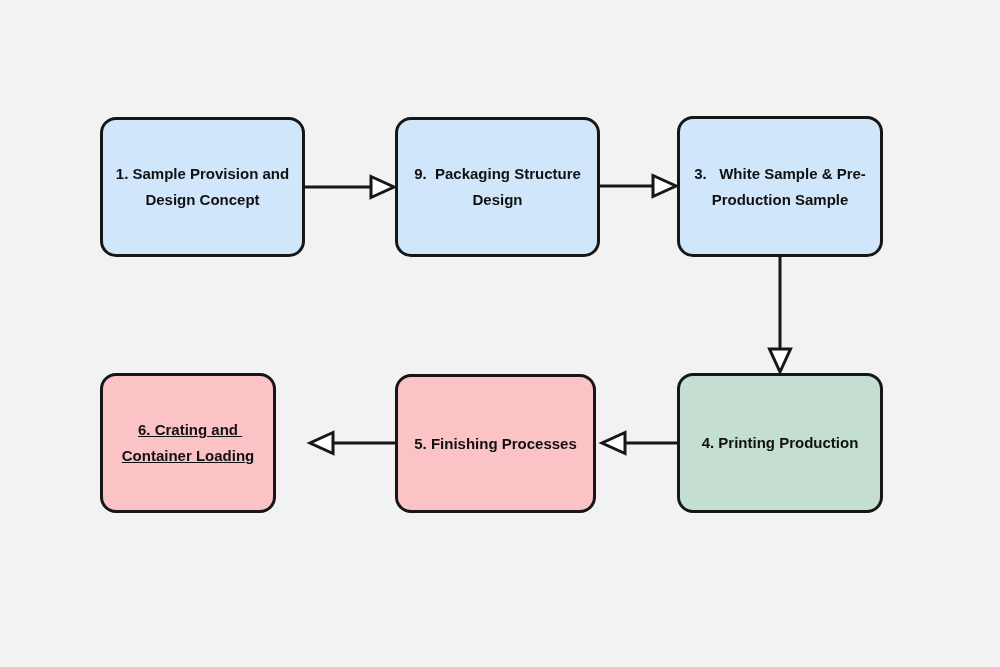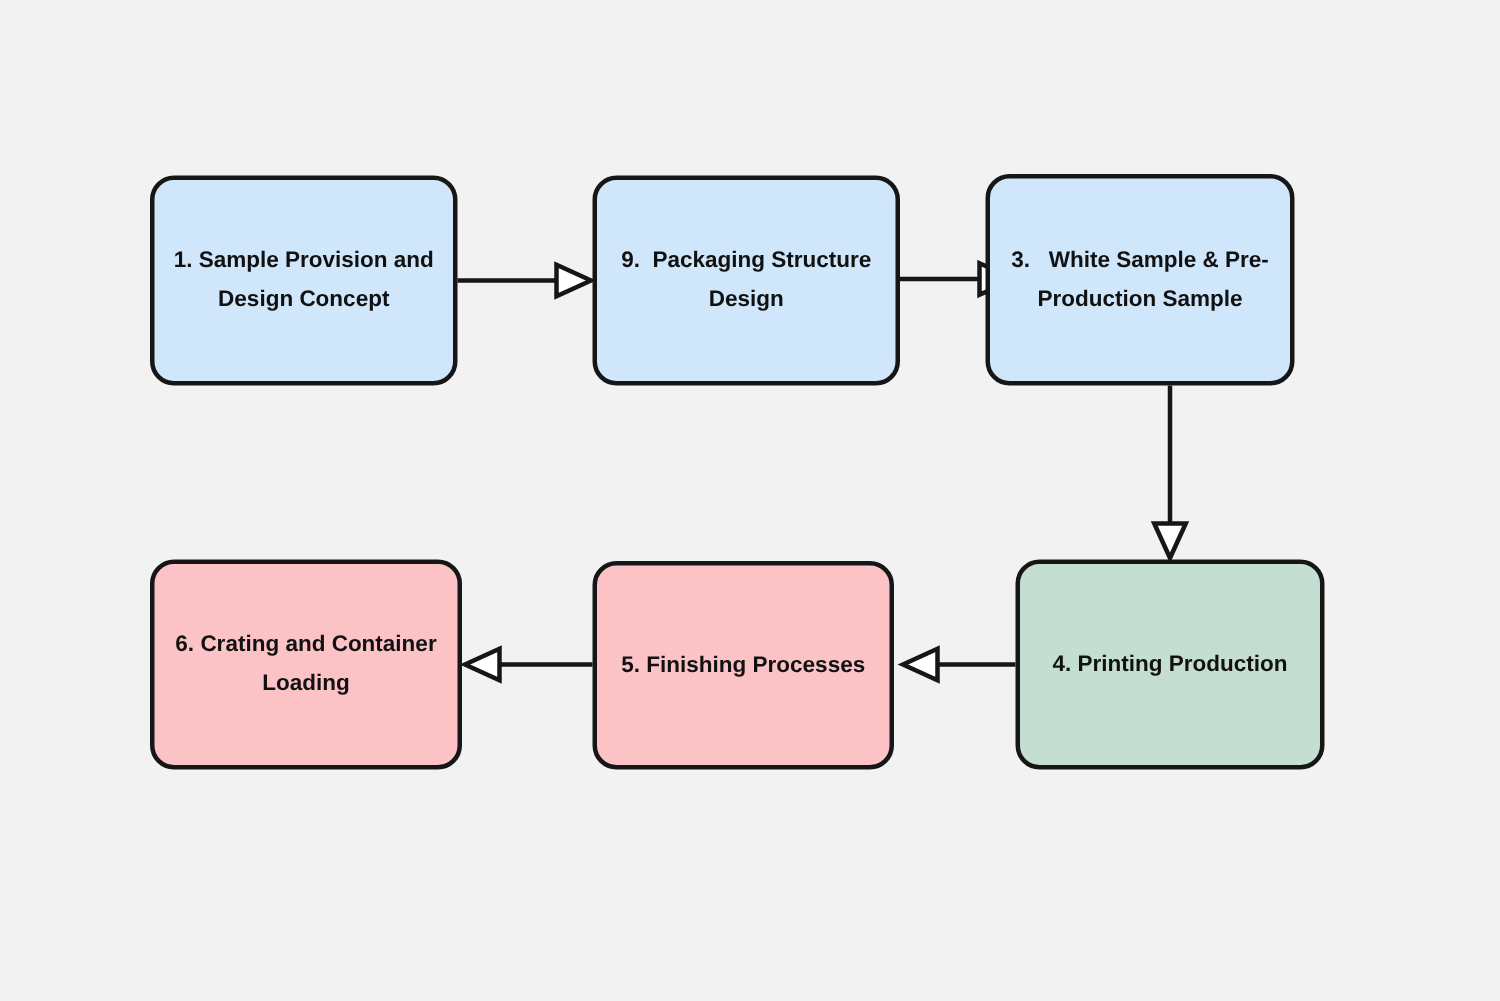--- a/index.html
+++ b/index.html
@@ -81,21 +81,21 @@
     <g>
       <line x1="395" y1="443" x2="333" y2="443"></line>
       <polygon points="333,432.5 310,443 333,453.5"></polygon>
     </g>
   </svg>
 
   <div class="node" style="left: 100px; top: 117px; width: 205px; height: 140px; background: rgb(207, 230, 251);">1. Sample Provision and Design Concept</div>
 
   <div class="node" style="left: 395px; top: 117px; width: 205px; height: 140px; background: rgb(207, 230, 251);">9.  Packaging Structure Design</div>
 
-  <div class="node" style="left: 657px; top: 116px; width: 206px; height: 141px; background: rgb(207, 230, 251);">3.   White Sample &amp; Pre-Production Sample</div>
+  <div class="node" style="left: 677px; top: 116px; width: 206px; height: 141px; background: rgb(207, 230, 251);">3.   White Sample &amp; Pre-Production Sample</div>
 
   <div class="node" style="left: 677px; top: 373px; width: 206px; height: 140px; background: rgb(197, 222, 210); text-align: right;">4. Printing Production</div>
 
   <div class="node" style="left: 395px; top: 374px; width: 201px; height: 139px; background: rgb(252, 195, 199);">5. Finishing Processes</div>
 
-  <div class="node" style="left: 100px; top: 373px; width: 208px; height: 140px; background: rgb(252, 195, 199);">6. Crating and Container Loading</div>
+  <div class="node" style="left: 100px; top: 373px; width: 176px; height: 140px; background: rgb(252, 195, 199); text-decoration: underline;">6. Crating and Container Loading</div>
 
 </div>
 
 </body></html>

